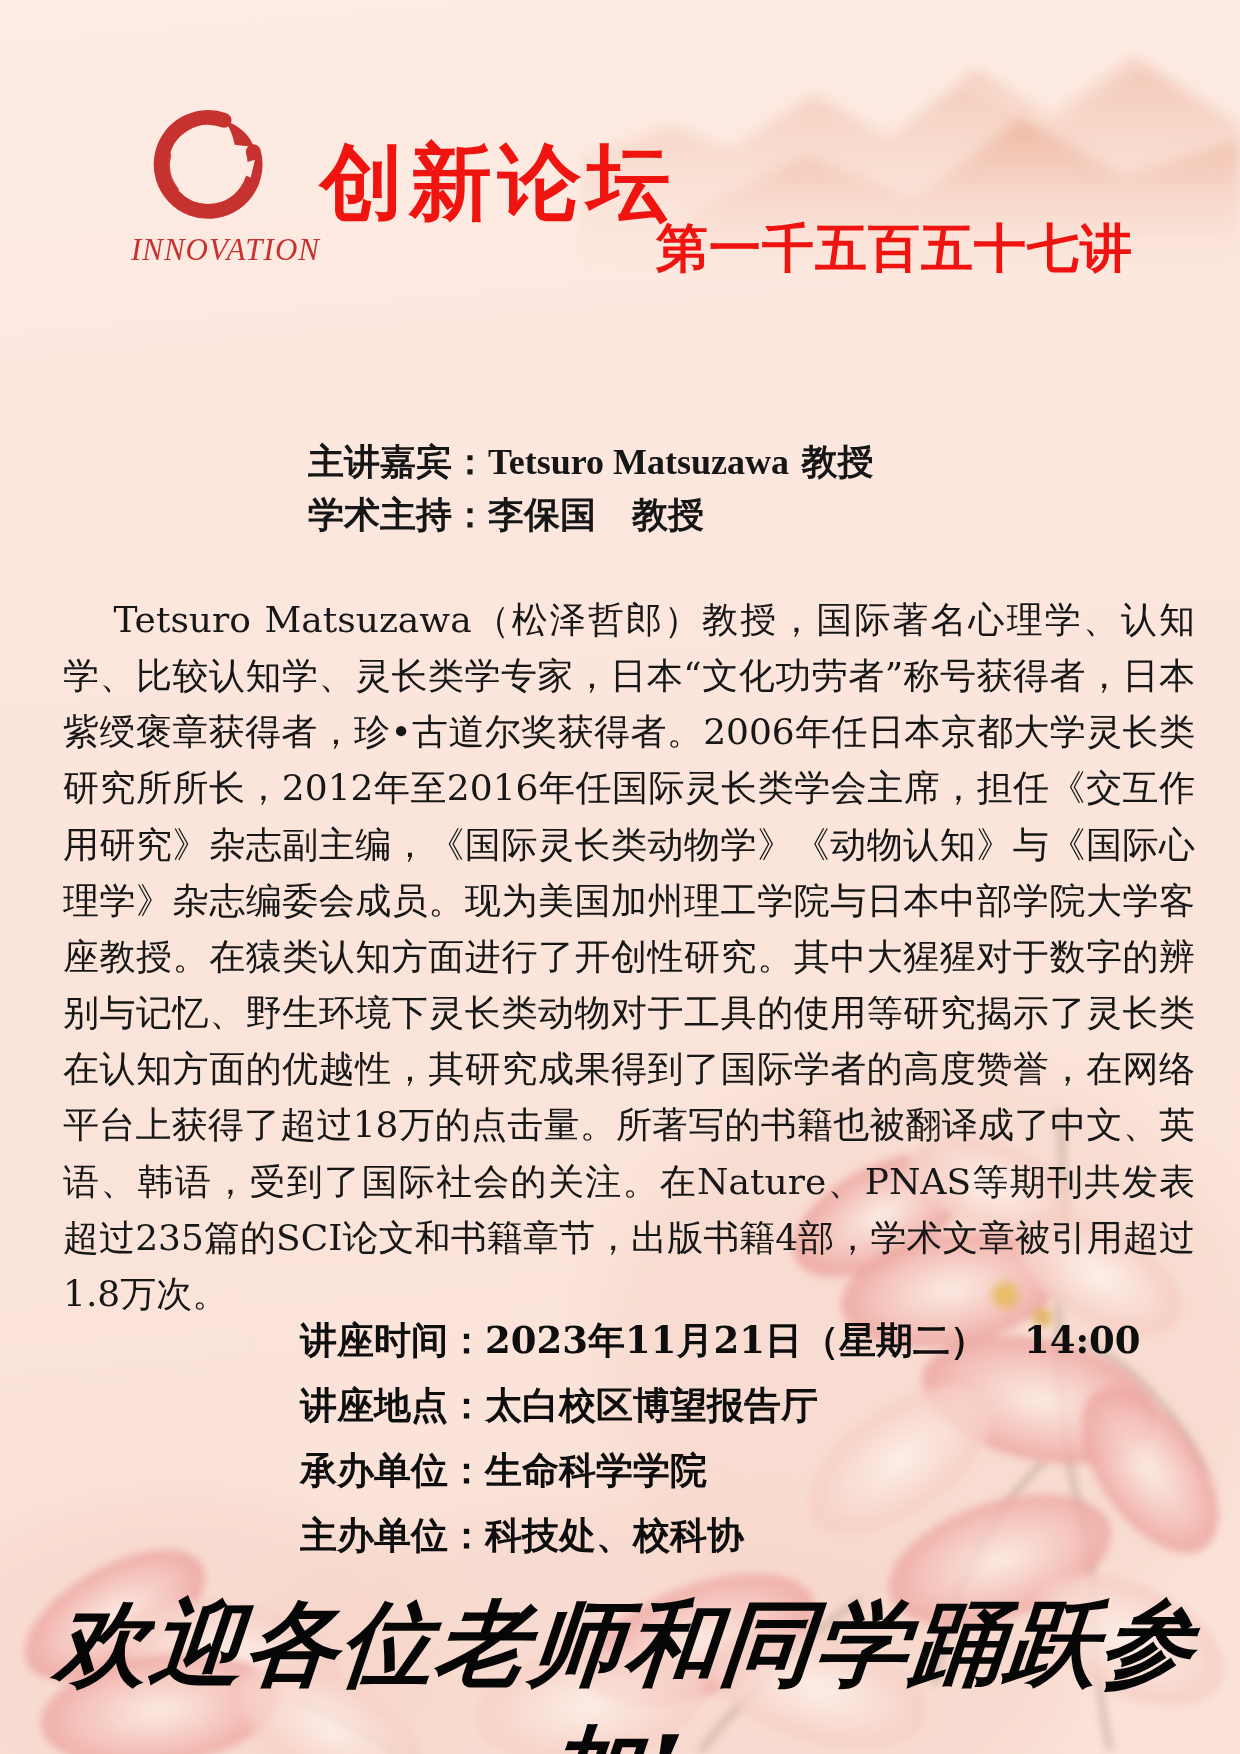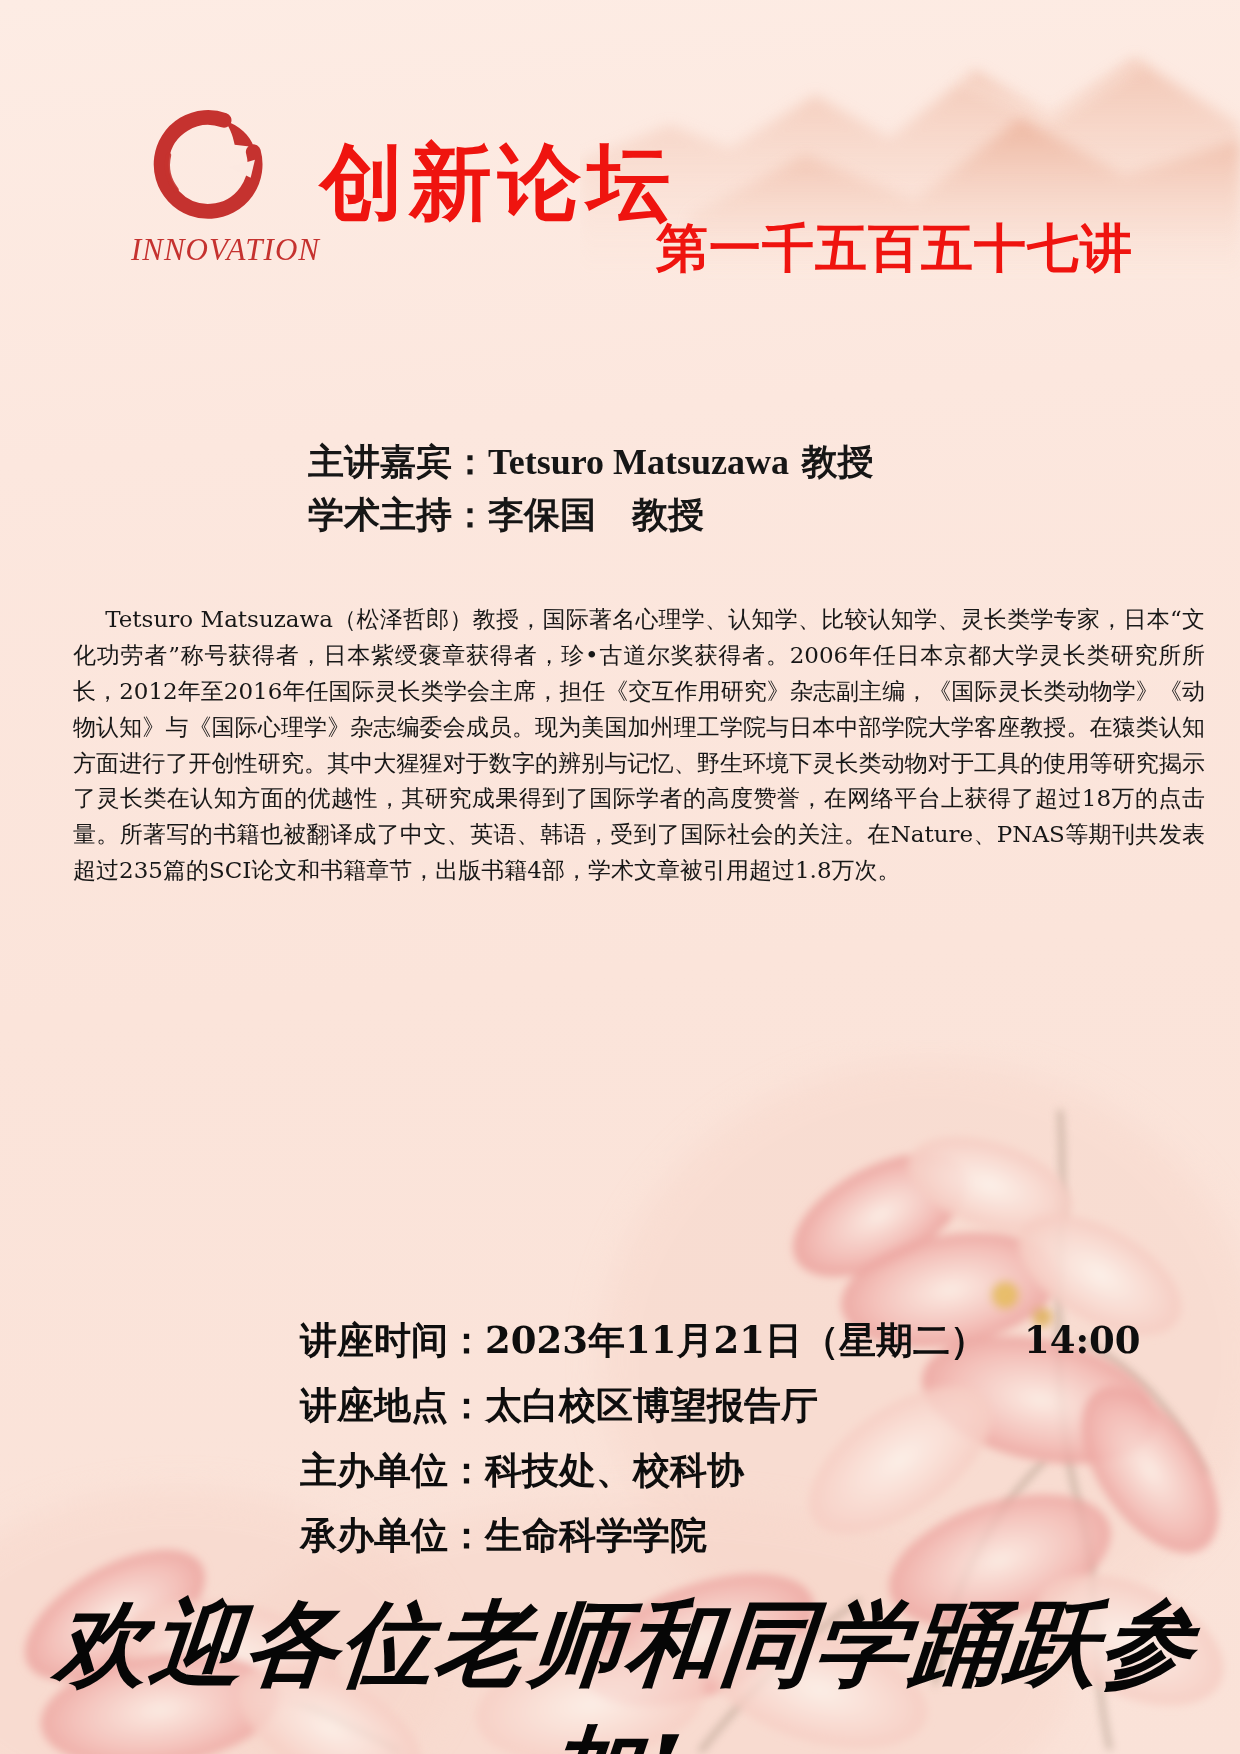--- a/index.html
+++ b/index.html
@@ -34,22 +34,22 @@
     position:absolute; left:0; width:100%; top:343px; margin:0; text-align:center;
     font-size:49px; font-weight:700; color:#0c0c0c;
     font-family:"Liberation Serif","DejaVu Serif",serif;
   }
   .guest-line { position:absolute; left:308px; font-size:36px; font-weight:700; z-index:2; }
   .speaker-line { top:438px; }
   .host-line { top:491px; }
   .latin-name { font-family:"Liberation Serif","DejaVu Serif",serif; }
 
   .bio {
-    position:absolute; left:55px; top:584px; width:1132px; margin:18px; z-index:2;
-    font-size:23px; line-height:1.56; text-align:justify; text-indent:1.4em;
+    position:absolute; left:55px; top:584px; width:1132px; margin:8px; z-index:2;
+    font-size:36px; line-height:1.56; text-align:justify; text-indent:1.4em;
     color:#171717;
   }
   .details { position:absolute; left:300px; top:1316px; z-index:2; }
   .detail-row { margin-bottom:15px; font-size:37px; font-weight:700; color:#0e0e0e; }
   .welcome {
     position:absolute; left:0; width:100%; top:1582px; z-index:2; text-align:center;
     font-size:93px; font-weight:700; font-style:italic; letter-spacing:2px;
     transform:skewX(-5deg); color:#060606;
     font-family:"DejaVu Serif","Liberation Serif",serif;
   }
@@ -151,22 +151,22 @@
   <p class="bio">Tetsuro Matsuzawa（松泽哲郎）教授，国际著名心理学、认知学、比较认知学、灵长类学专家，日本“文化功劳者”称号获得者，日本紫绶褒章获得者，珍•古道尔奖获得者。2006年任日本京都大学灵长类研究所所长，2012年至2016年任国际灵长类学会主席，担任《交互作用研究》杂志副主编，《国际灵长类动物学》《动物认知》与《国际心理学》杂志编委会成员。现为美国加州理工学院与日本中部学院大学客座教授。在猿类认知方面进行了开创性研究。其中大猩猩对于数字的辨别与记忆、野生环境下灵长类动物对于工具的使用等研究揭示了灵长类在认知方面的优越性，其研究成果得到了国际学者的高度赞誉，在网络平台上获得了超过18万的点击量。所著写的书籍也被翻译成了中文、英语、韩语，受到了国际社会的关注。在Nature、PNAS等期刊共发表超过235篇的SCI论文和书籍章节，出版书籍4部，学术文章被引用超过1.8万次。</p>
 
   <div class="details">
     <div class="detail-row">
       <span class="d-label">讲座时间：</span><span class="d-value">2023年11月21日（星期二）　14:00</span>
     </div>
     <div class="detail-row">
       <span class="d-label">讲座地点：</span><span class="d-value">太白校区博望报告厅</span>
     </div>
     <div class="detail-row">
-      <span class="d-label">主办单位：</span><span class="d-value">科技处、校科协</span>
+      <span class="d-label">承办单位：</span><span class="d-value">生命科学学院</span>
     </div>
     <div class="detail-row">
-      <span class="d-label">承办单位：</span><span class="d-value">生命科学学院</span>
+      <span class="d-label">主办单位：</span><span class="d-value">科技处、校科协</span>
     </div>
   </div>
 
   <div class="welcome">欢迎各位老师和同学踊跃参加!</div>
 
 </div>
 
 </body></html>

